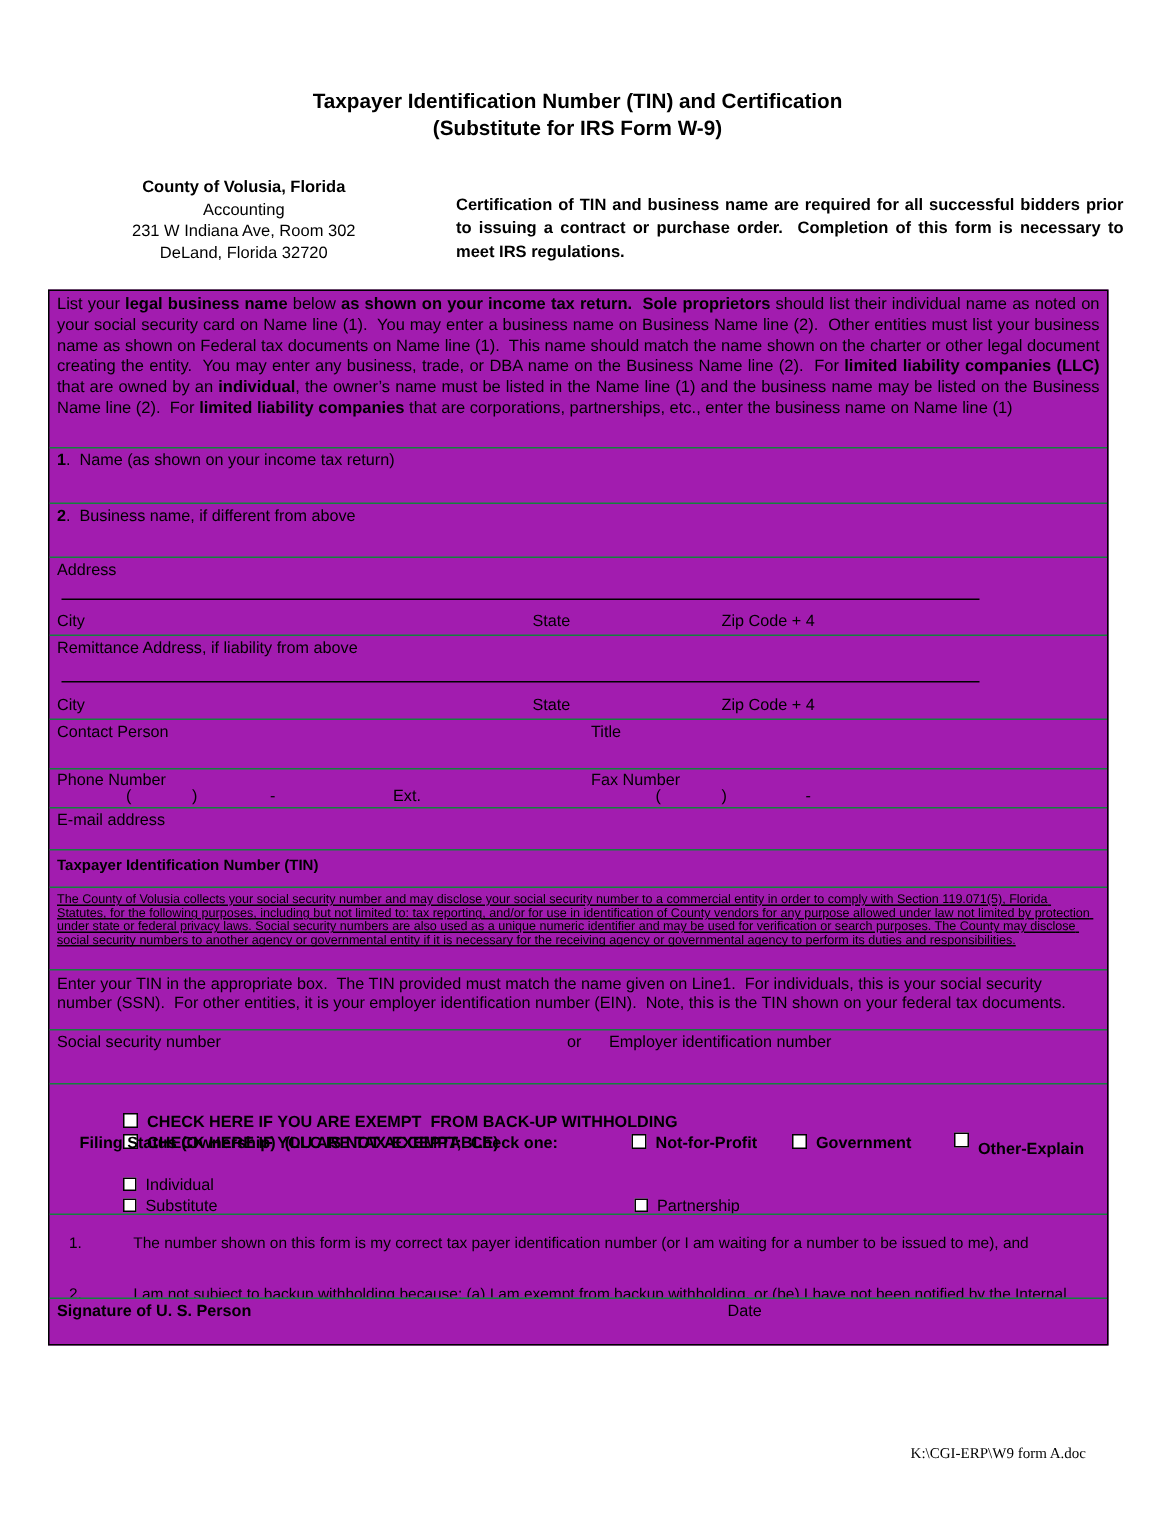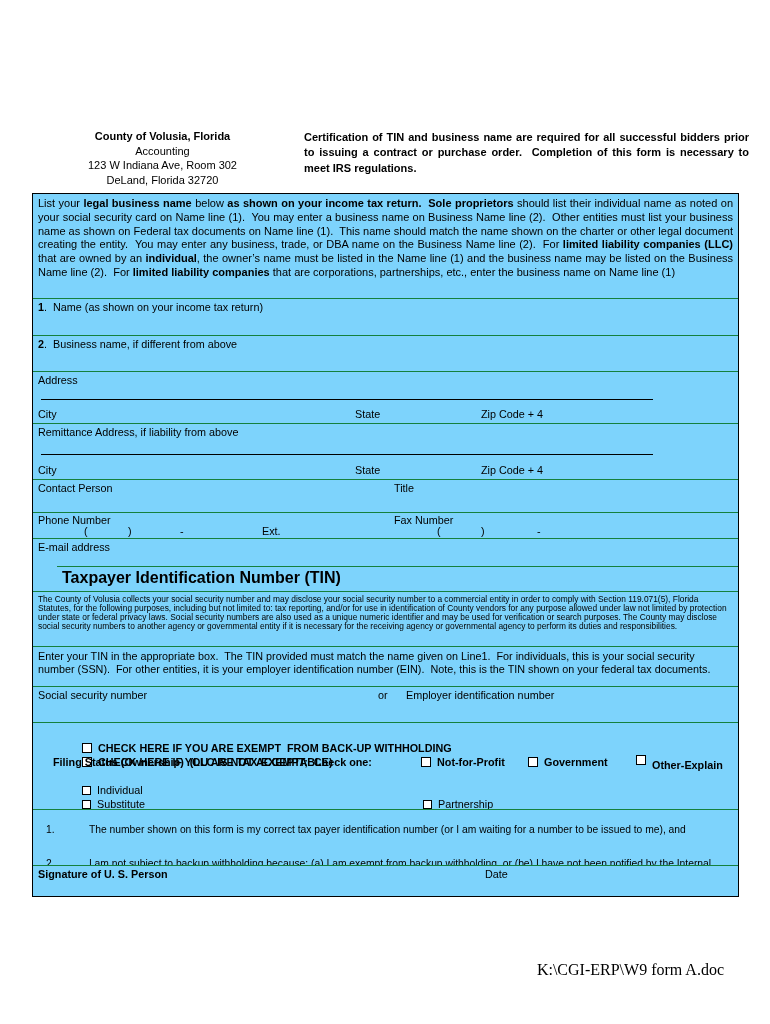--- a/index.html
+++ b/index.html
@@ -10,62 +10,66 @@
     font-size:10.8px; line-height:13.2px;
   }
   .b { font-weight:bold; }
   .j { text-align:justify; }
   .pre { white-space:pre-wrap; }
   .title {
     position:absolute; top:59px; left:0; width:100%;
     text-align:center; font-weight:bold; font-size:13.8px; line-height:17.5px;
   }
   .hdr-org {
-    position:absolute; top:129px; left:30px; width:265px;
+    position:absolute; top:118px; left:30px; width:265px;
     text-align:center; font-size:11px; line-height:14.6px;
   }
   .hdr-notice {
     position:absolute; top:130px; left:304px; width:445px;
     font-weight:bold; font-size:11px; line-height:15.4px;
   }
-  .ftable { position:absolute; top:193px; left:32px; width:707px; border:1px solid #000; background:#7dd3fc; }
+  .ftable { position:absolute; top:193px; left:32px; width:707px; border:1px solid #000; background:#a21caf; }
   .row { position:relative; border-top:1px solid #15803d; padding:2px 5px; overflow:hidden; }
   .row:first-child { border-top:none; }
   .abs { position:absolute; }
   .intro { font-size:11px; line-height:13.8px; padding-top:3px; }
-  .smallprint { font-size:8.4px; line-height:9.1px; padding-top:3px; }
-  .sechead { font-weight:bold; font-size:16px; padding-top:4px;margin-left:24px; }
+  .smallprint { font-size:8.4px; line-height:9.1px; padding-top:3px;text-decoration:underline; }
+  .sechead { font-weight:bold; font-size:10px; padding-top:4px; }
   .cb {
     display:inline-block; width:9px; height:9px; border:1.2px solid #000;
     vertical-align:-1px; margin-right:6px; background:#fff;
   }
   .cbb { width:10px; height:10px; border-width:1.6px; }
   .cb-raised { vertical-align:4px; }
   .cbline { height:14px; line-height:14px; position:relative; white-space:pre;padding-left:15px; }
   .uline { position:absolute; border-bottom:1px solid #000; height:1px; }
   .fill { position:absolute; background:transparent; }
   .certhead { font-weight:bold; font-size:11.4px; padding-top:2px; }
   .certlist { font-size:10.3px; line-height:11.3px; padding-top:3px; }
   .cert-item { position:relative; padding-left:28px; }
   .cert-item .num { position:absolute; left:8px; }
   .footer {
     position:absolute; top:963px; left:0; width:724px; text-align:right;
-    font-family:"Liberation Serif", serif; font-size:16px;
+    font-family:"Liberation Serif", serif; font-size:10px;
   }
 </style>
 </head>
 <body>
 
 <div class="page">
 
+  <div class="title">
+    <div>Taxpayer Identification Number (TIN) and Certification</div>
+    <div>(Substitute for IRS Form W-9)</div>
+  </div>
 
   <div class="hdr-org">
     <div class="b">County of Volusia, Florida</div>
     <div>Accounting</div>
-    <div>123 W Indiana Ave, Room 302</div>
+    <div>231 W Indiana Ave, Room 302</div>
     <div>DeLand, Florida 32720</div>
   </div>
   <div class="hdr-notice j pre">Certification of TIN and business name are required for all successful bidders prior to issuing a contract or purchase order.  Completion of this form is necessary to meet IRS regulations.</div>
 
   <div class="ftable">
 
     <div class="row intro j pre" style="height:104px"><span>List your </span><span style="font-weight: bold;">legal business name</span><span> below </span><span style="font-weight: bold;">as shown on your income tax return.  Sole proprietors</span><span> should list their individual name as noted on your social security card on Name line (1).  You may enter a business name on Business Name line (2).  Other entities must list your business name as shown on Federal tax documents on Name line (1).  This name should match the name shown on the charter or other legal document creating the entity.  You may enter any business, trade, or DBA name on the Business Name line (2).  For </span><span style="font-weight: bold;">limited liability companies (LLC)</span><span> that are owned by an </span><span style="font-weight: bold;">individual</span><span>, the owner’s name must be listed in the Name line (1) and the business name may be listed on the Business Name line (2).  For </span><span style="font-weight: bold;">limited liability companies</span><span> that are corporations, partnerships, etc., enter the business name on Name line (1)</span></div>
 
     <div class="row" style="height:37px">
       <span class="pre"><span style="font-weight: bold;">1</span><span>.  Name (as shown on your income tax return)</span></span>

